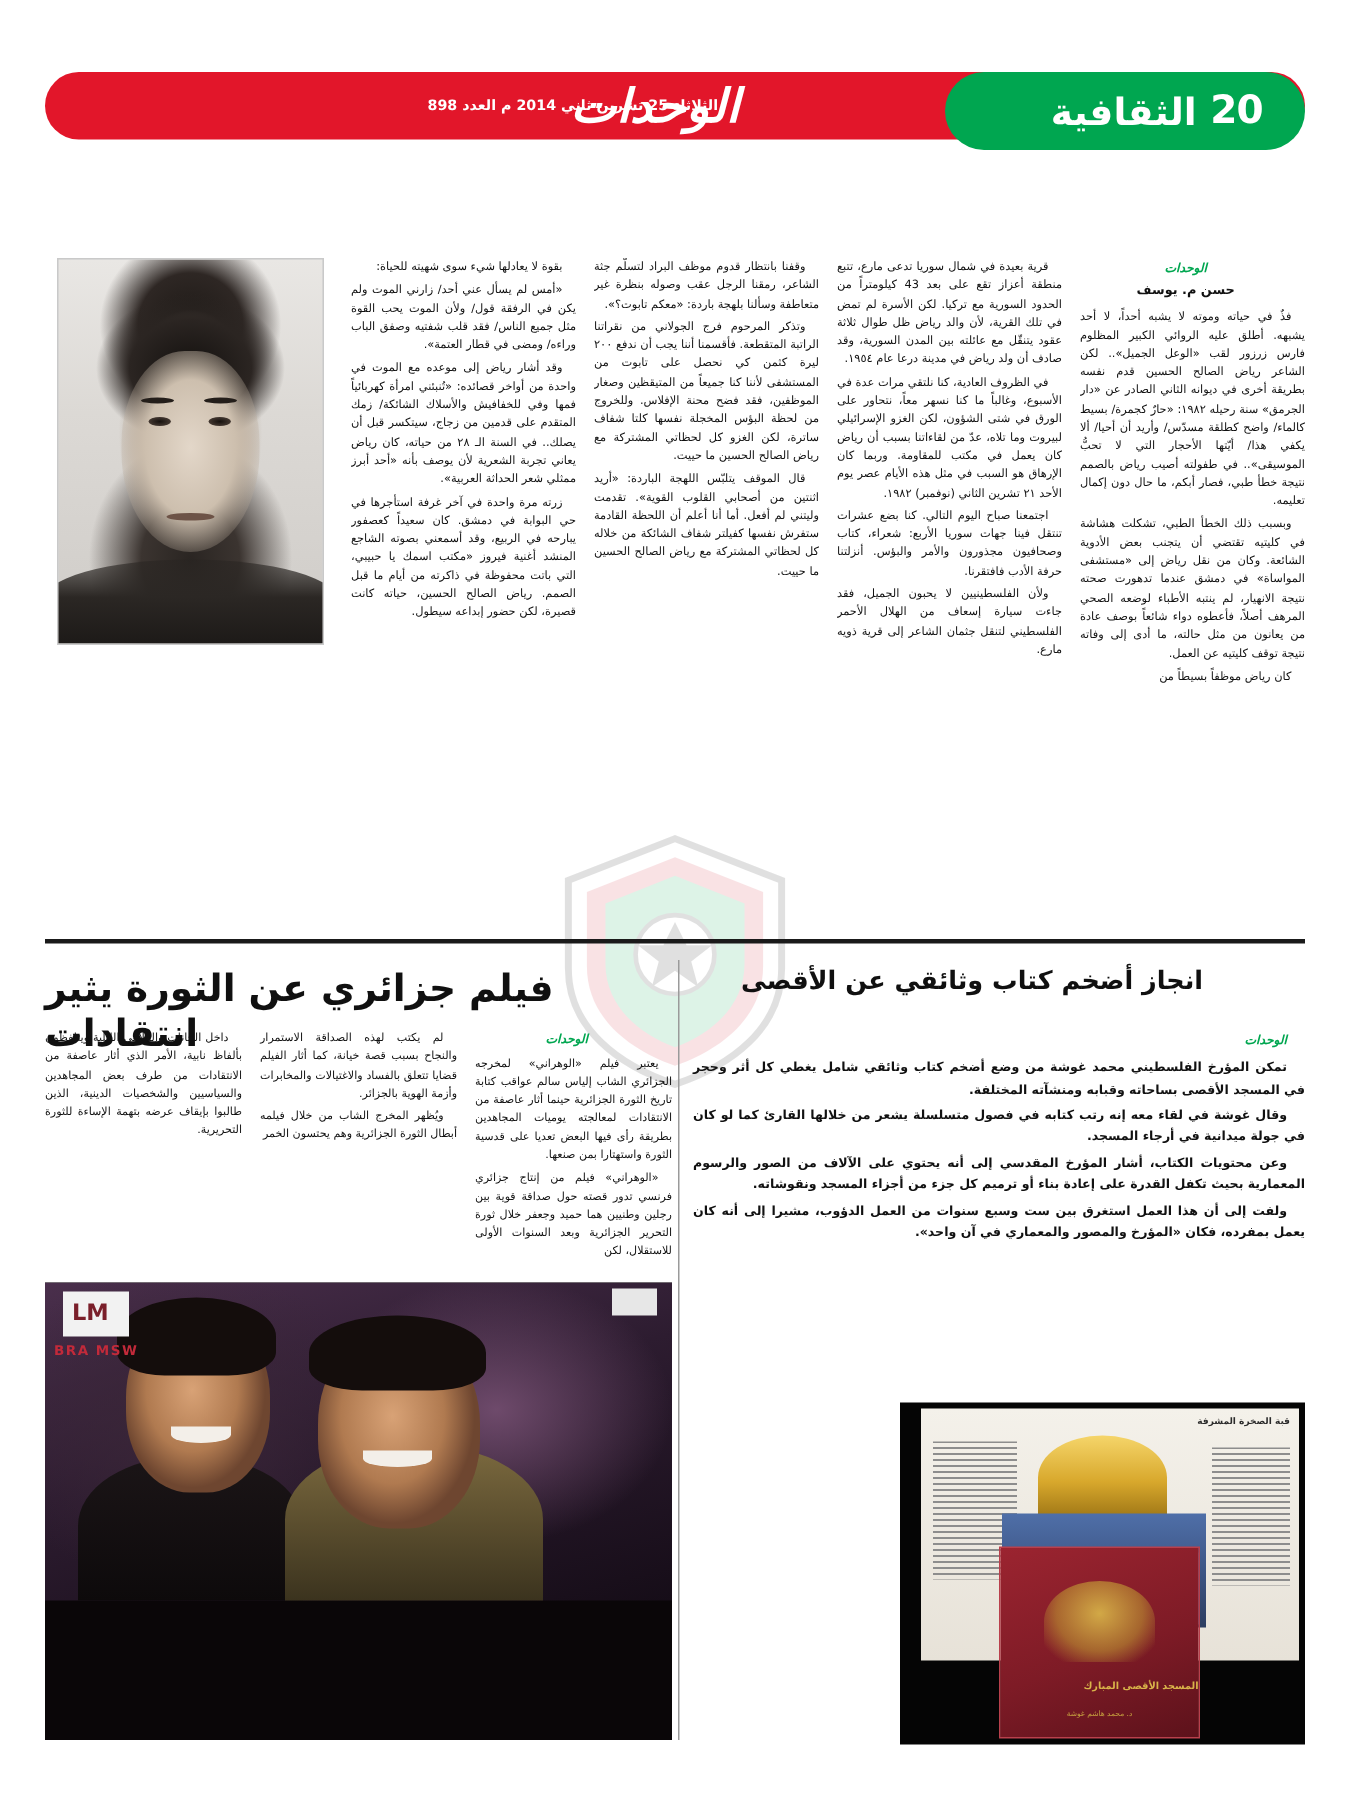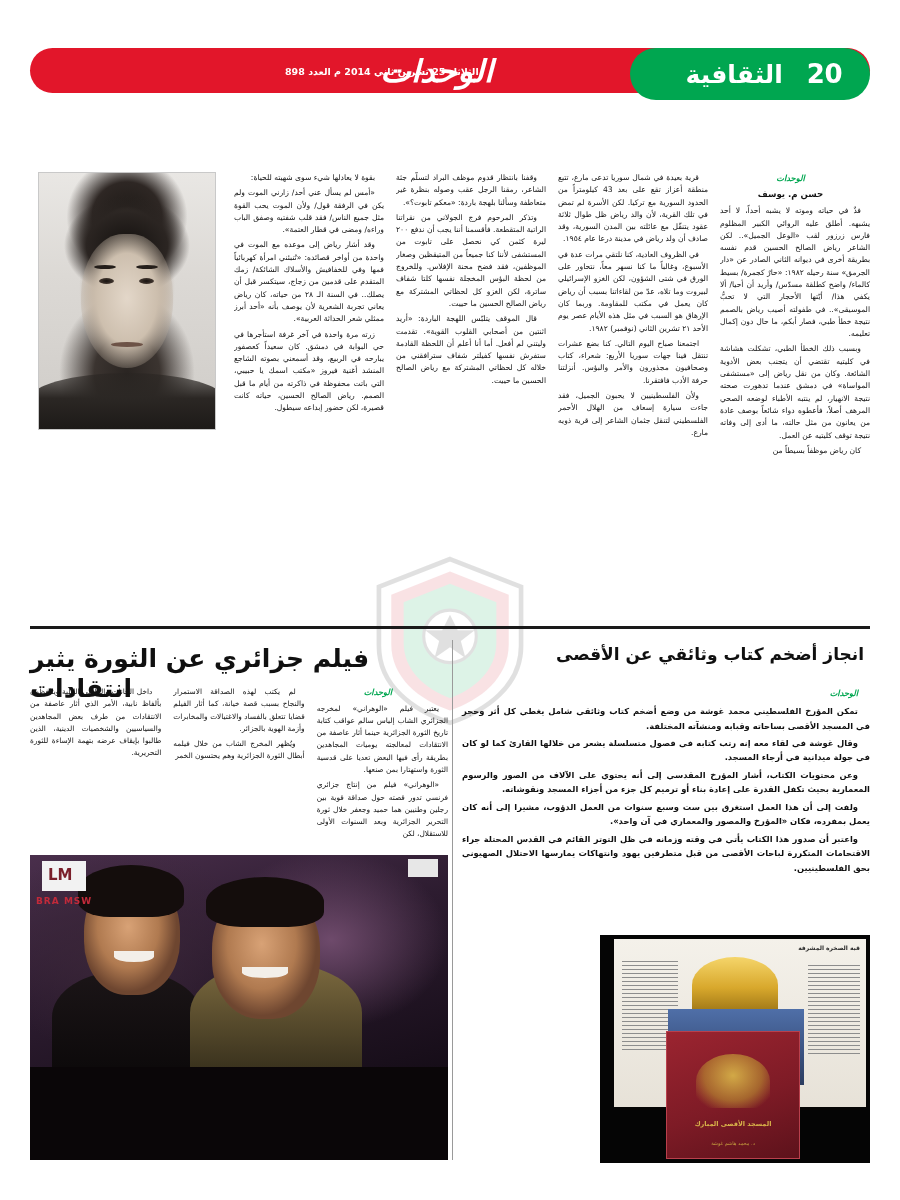--- a/index.html
+++ b/index.html
@@ -65,21 +65,21 @@
     display: flex;
     align-items: center;
     justify-content: flex-start;
     padding: 0 28px 0 30px;
     direction: rtl;
   }
   .section-tab .sec-num {
     font-size: 26px;
     font-weight: bold;
     color: #ffffff;
-    margin-left: 24px;
+    margin-left: 9px;
     letter-spacing: -0.5px;
   }
   .section-tab .sec-label {
     font-size: 25px;
     font-weight: bold;
     color: #ffffff;
     white-space: nowrap;
   }
 
   
@@ -238,23 +238,23 @@
   
   .sub-headline {
     position: absolute;
     top: 644px;
     font-weight: bold;
     color: #101010;
     direction: rtl;
     line-height: 1.2;
   }
   .sub-headline.right {
-    right: 36px;
+    right: 48px;
     width: 408px;
-    text-align: right;
+    text-align: center;
     font-size: 17px;
   }
   .sub-headline.left {
     left: 30px;
     width: 418px;
     text-align: left;
     font-size: 25px;
     letter-spacing: -0.5px;
   }
 
@@ -429,21 +429,21 @@
     position: absolute;
     left: 50%; top: 22px;
     transform: translateX(-50%);
     width: 74px; height: 54px;
     background: radial-gradient(ellipse at 50% 40%, rgba(214,176,72,0.95) 0%, rgba(190,150,50,0.6) 55%, rgba(150,115,35,0) 85%);
     border-radius: 50% 50% 16% 16%;
   }
   .bookphoto .book-t1 {
     position: absolute;
     left: 0; right: 0; bottom: 30px;
-    text-align: center;
+    text-align: right;
     font-size: 6.5px;
     font-weight: bold;
     color: #d9b44a;
     direction: rtl;
   }
   .bookphoto .book-t2 {
     position: absolute;
     left: 0; right: 0; bottom: 12px;
     text-align: center;
     font-size: 5px;
@@ -480,21 +480,21 @@
       <div class="col">
         <p>قرية بعيدة في شمال سوريا تدعى مارع، تتبع منطقة أعزاز تقع على بعد 43 كيلومتراً من الحدود السورية مع تركيا. لكن الأسرة لم تمض في تلك القرية، لأن والد رياض ظل طوال ثلاثة عقود يتنقّل مع عائلته بين المدن السورية، وقد صادف أن ولد رياض في مدينة درعا عام ١٩٥٤.</p>
         <p>في الظروف العادية، كنا نلتقي مرات عدة في الأسبوع، وغالباً ما كنا نسهر معاً، نتحاور على الورق في شتى الشؤون، لكن الغزو الإسرائيلي لبيروت وما تلاه، عدّ من لقاءاتنا بسبب أن رياض كان يعمل في مكتب للمقاومة. وربما كان الإرهاق هو السبب في مثل هذه الأيام عصر يوم الأحد ٢١ تشرين الثاني (نوفمبر) ١٩٨٢.</p>
         <p>اجتمعنا صباح اليوم التالي. كنا بضع عشرات تنتقل فينا جهات سوريا الأربع: شعراء، كتاب وصحافيون مجذورون والأمر والبؤس. أنزلتنا حرفة الأدب فافتقرنا.</p>
         <p>ولأن الفلسطينيين لا يحبون الجميل، فقد جاءت سيارة إسعاف من الهلال الأحمر الفلسطيني لتنقل جثمان الشاعر إلى قرية ذويه مارع.</p>
       </div>
 
       <div class="col">
         <p>وقفنا بانتظار قدوم موظف البراد لتسلّم جثة الشاعر، رمقنا الرجل عقب وصوله بنظرة غير متعاطفة وسألنا بلهجة باردة: «معكم تابوت؟».</p>
         <p>وتذكر المرحوم فرج الجولاني من نقراتنا الراتبة المتقطعة. فأقسمنا أننا يجب أن ندفع ٢٠٠ ليرة كثمن كي نحصل على تابوت من المستشفى لأننا كنا جميعاً من المتيقظين وصغار الموظفين، فقد فضح محنة الإفلاس. وللخروج من لحظة البؤس المخجلة نفسها كلتا شفاف ساترة، لكن الغزو كل لحظاتي المشتركة مع رياض الصالح الحسين ما حييت.</p>
-        <p>قال الموقف يتلبّس اللهجة الباردة: «أريد اثنتين من أصحابي القلوب القوية». تقدمت وليتني لم أفعل. أما أنا أعلم أن اللحظة القادمة ستفرش نفسها كفيلتر شفاف سترافقني من خلاله كل لحظاتي المشتركة مع رياض الصالح الحسين ما حييت.</p>
+        <p>قال الموقف يتلبّس اللهجة الباردة: «أريد اثنتين من أصحابي القلوب القوية». تقدمت وليتني لم أفعل. أما أنا أعلم أن اللحظة القادمة ستفرش نفسها كفيلتر شفاف الشائكة من خلاله كل لحظاتي المشتركة مع رياض الصالح الحسين ما حييت.</p>
       </div>
 
       <div class="col">
         <p>بقوة لا يعادلها شيء سوى شهيته للحياة:</p>
         <p>«أمس لم يسأل عني أحد/ زارني الموت ولم يكن في الرفقة قول/ ولأن الموت يحب القوة مثل جميع الناس/ فقد قلب شفتيه وصفق الباب وراءه/ ومضى في قطار العتمة».</p>
         <p>وقد أشار رياض إلى موعده مع الموت في واحدة من أواخر قصائده: «تُنبئني امرأة كهربائياً فمها وفي للخفافيش والأسلاك الشائكة/ زمك المتقدم على قدمين من زجاج، سيتكسر قبل أن يصلك.. في السنة الـ ٢٨ من حياته، كان رياض يعاني تجربة الشعرية لأن يوصف بأنه «أحد أبرز ممثلي شعر الحداثة العربية».</p>
         <p>زرته مرة واحدة في آخر غرفة استأجرها في حي البوابة في دمشق. كان سعيداً كعصفور يبارحه في الربيع، وقد أسمعني بصوته الشاجع المنشد أغنية فيروز «مكتب اسمك يا حبيبي، التي باتت محفوظة في ذاكرته من أيام ما قبل الصمم. رياض الصالح الحسين، حياته كانت قصيرة، لكن حضور إبداعه سيطول.</p>
       </div>
 
       <div class="portrait-col">
@@ -531,21 +531,20 @@
 
   <div class="vr-thin" style="left:452px; top:640px; height:520px;"></div>
 
   <div class="story-block right">
     <div class="aqsa-body">
       <p class="byline-tag">الوحدات</p>
       <p>تمكن المؤرخ الفلسطيني محمد غوشة من وضع أضخم كتاب وثائقي شامل يغطي كل أثر وحجر في المسجد الأقصى بساحاته وقبابه ومنشآته المختلفة.</p>
       <p>وقال غوشة في لقاء معه إنه رتب كتابه في فصول متسلسلة يشعر من خلالها القارئ كما لو كان في جولة ميدانية في أرجاء المسجد.</p>
       <p>وعن محتويات الكتاب، أشار المؤرخ المقدسي إلى أنه يحتوي على الآلاف من الصور والرسوم المعمارية بحيث تكفل القدرة على إعادة بناء أو ترميم كل جزء من أجزاء المسجد ونقوشاته.</p>
       <p>ولفت إلى أن هذا العمل استغرق بين ست وسبع سنوات من العمل الدؤوب، مشيرا إلى أنه كان يعمل بمفرده، فكان «المؤرخ والمصور والمعماري في آن واحد».</p>
-      <p>واعتبر أن صدور هذا الكتاب يأتي في وقته وزمانه في ظل التوتر القائم في القدس المحتلة جراء الاقتحامات المتكررة لباحات الأقصى من قبل متطرفين يهود وانتهاكات يمارسها الاحتلال الصهيوني بحق الفلسطينيين.</p>
     </div>
   </div>
 
   <div class="bookphoto">
     <div class="spread">
       <div class="spread-txt">قبة الصخرة المشرفة</div>
       <div class="lines"></div>
       <div class="lines r"></div>
       <div class="dome"></div>
       <div class="drum"></div>

